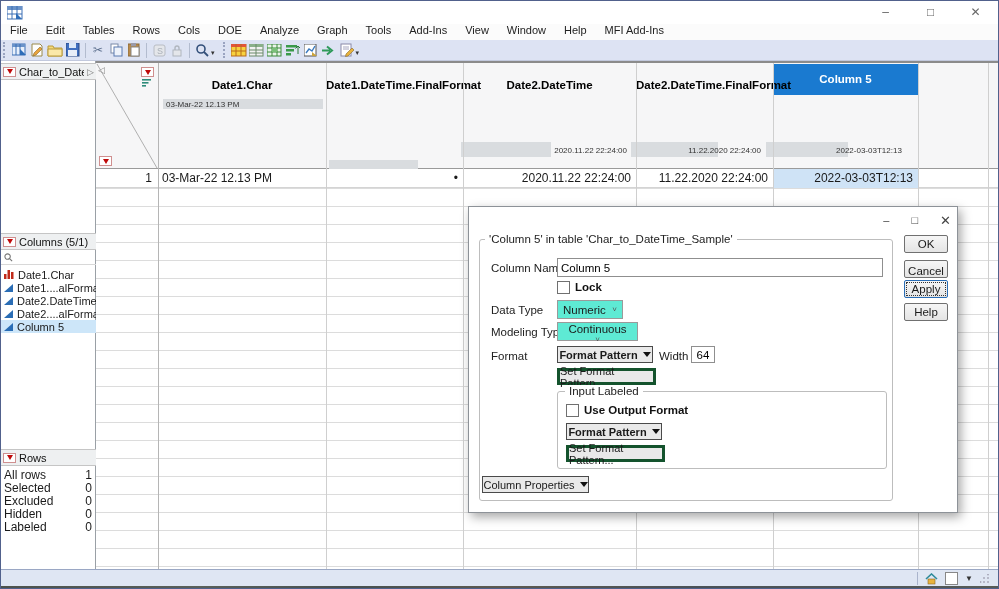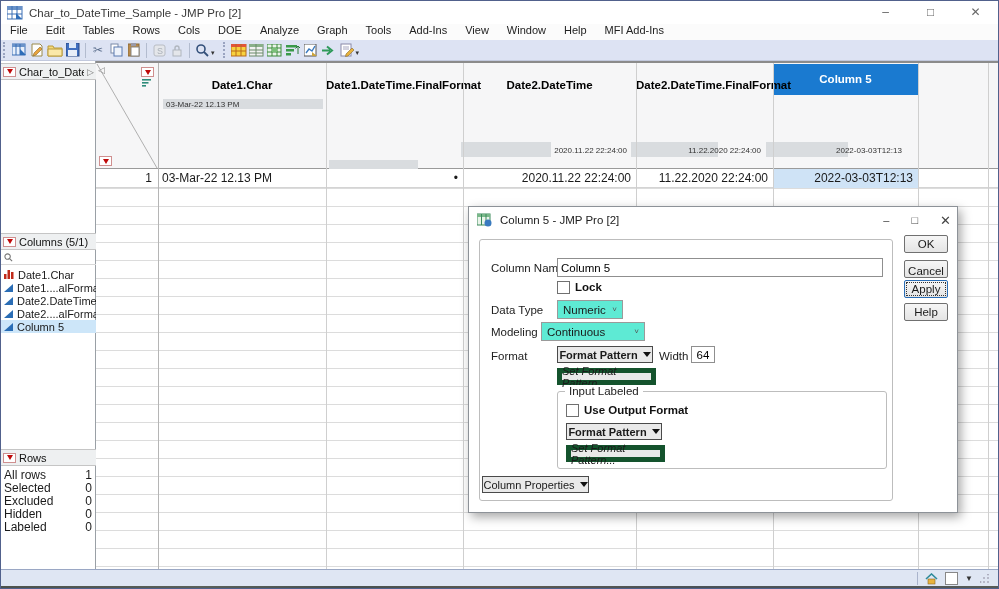--- a/index.html
+++ b/index.html
@@ -58,21 +58,21 @@
   .groupbox{position:absolute;border:1px solid #bdbdbd;border-radius:3px;}
   .gb-legend{position:absolute;background:#fff;padding:0 4px;font-size:11.5px;color:#222;white-space:nowrap;}
   .dlabel{position:absolute;font-size:11.5px;color:#222;white-space:nowrap;}
   .dinput{position:absolute;border:1px solid #8f8f8f;background:#fff;font-family:"Liberation Sans",sans-serif;font-size:11.5px;padding:1px 3px;}
   .combo{position:absolute;height:19px;background:#5eead4;border:1px solid #9a9a9a;display:flex;align-items:center;
     justify-content:space-between;padding:0 5px;font-size:11.5px;}
   .combo .chev{font-size:8px;color:#555;}
   .ddbtn{position:absolute;height:17px;background:#e9e9e9;border:1px solid #4a4a4a;display:flex;align-items:center;
     justify-content:center;gap:5px;font-size:11px;font-weight:bold;}
   .ddbtn i{width:0;height:0;border-left:4px solid transparent;border-right:4px solid transparent;border-top:5px solid #111;}
-  .pushbtn{position:absolute;height:17px;background:#e9e9e9;border:5px solid #14532d;display:flex;align-items:center;justify-content:center;font-size:11px;font-style:italic;}
+  .pushbtn{position:absolute;height:17px;background:#e9e9e9;border:3px solid #14532d;display:flex;align-items:center;justify-content:center;font-size:11px;}
   .patfield{position:absolute;height:17px;border:1px solid #bbb;background:#fff;font-size:9.5px;display:flex;align-items:center;padding:0 3px;white-space:nowrap;}
   .sidebtn{position:absolute;left:435px;width:44px;height:18px;background:linear-gradient(#f6f6f6,#e4e4e4);
     border:1px solid #707070;border-radius:2px;display:flex;align-items:center;justify-content:center;font-size:11.5px;}
   .sidebtn.focus{outline:1px dotted #333;outline-offset:-3px;border-color:#2a6db5;}
   .checkbox{position:absolute;width:13px;height:13px;background:#fff;border:1px solid #707070;}
   .cb-label{position:absolute;font-size:11.5px;font-weight:bold;color:#111;white-space:nowrap;}
   
   .statusbar{position:absolute;left:0;top:568px;right:0;height:17px;background:#dfe6f3;border-top:1px solid #9aa7c4;}
   .sb-icons{position:absolute;right:8px;top:0;height:17px;display:flex;align-items:center;gap:7px;}
   .sliver{position:absolute;left:0;top:585px;right:0;height:4px;
@@ -85,21 +85,20 @@
 
   <div class="titlebar">
     <svg class="app-icon" viewBox="0 0 16 14">
       <rect x="0" y="0" width="15" height="13" fill="#fff" stroke="#3a6fb5"></rect>
       <rect x="0" y="0" width="15" height="4" fill="#6b93c9"></rect>
       <line x1="5" y1="0" x2="5" y2="13" stroke="#3a6fb5"></line>
       <line x1="10" y1="0" x2="10" y2="13" stroke="#3a6fb5"></line>
       <line x1="0" y1="8" x2="15" y2="8" stroke="#3a6fb5"></line>
       <path d="M9 7 l6 6 h-6 z" fill="#2e6db8"></path>
     </svg>
-    <span>Char_to_DateTime_Sample - JMP Pro [2]</span>
     <div class="win-controls">
       <span>–</span>
       <span>□</span>
       <span>✕</span>
     </div>
   </div>
 
   <div class="menubar">
     <span>File</span>
     <span>Edit</span>
@@ -384,52 +383,43 @@
       <div class="vline" style="left:230px;"></div>
       <div class="vline" style="left:367px;"></div>
       <div class="vline" style="left:540px;"></div>
       <div class="vline" style="left:677px;"></div>
       <div class="vline" style="left:822px;"></div>
       <div class="vline" style="left:892px;"></div>
     </div>
   </div>
 
   <div class="dialog">
-    <div class="dlg-title">
-      <svg width="16" height="14" viewBox="0 0 16 14" style="margin-right:7px;">
-          <rect x="0" y="1" width="13" height="11" fill="#eaf4ea" stroke="#3a8a5a"></rect>
-          <rect x="0" y="1" width="13" height="3" fill="#7ab88a"></rect>
-          <line x1="4.5" y1="1" x2="4.5" y2="12" stroke="#3a8a5a"></line>
-          <line x1="9" y1="1" x2="9" y2="12" stroke="#3a8a5a"></line>
-          <circle cx="11" cy="10" r="3.5" fill="#3a7ac0"></circle>
-        </svg>
-      <span>Column 5 - JMP Pro [2]</span>
-    </div>
     <div class="dlg-controls">
       <span>–</span>
       <span>□</span>
       <span style="font-size:13px;">✕</span>
     </div>
 
     <div class="groupbox" style="left:10px;top:32px;width:414px;height:262px;"></div>
+    <span class="gb-legend" style="left:16px;top:26px;">'Column 5' in table 'Char_to_DateTime_Sample'</span>
 
     <span class="dlabel" style="left:22px;top:55px;">Column Name</span>
     <input class="dinput" style="left: 88px; top: 51px; width: 326px; height: 19px;" value="Column 5">
 
     <span class="checkbox" style="left:88px;top:74px;"></span>
     <span class="cb-label" style="left:106px;top:74px;">Lock</span>
 
     <span class="dlabel" style="left:22px;top:97px;">Data Type</span>
     <div class="combo" style="left:88px;top:93px;width:66px;">
       <span>Numeric</span>
         <span class="chev">˅</span>
     </div>
 
     <span class="dlabel" style="left:22px;top:119px;">Modeling Type</span>
-    <div class="combo" style="left:72px;top:115px;width:104px;">
+    <div class="combo" style="left:88px;top:115px;width:81px;flex-direction:column;">
       <span>Continuous</span>
         <span class="chev">˅</span>
     </div>
 
     <span class="dlabel" style="left:22px;top:143px;">Format</span>
     <div class="ddbtn" style="left:88px;top:139px;width:96px;">
       <span>Format Pattern</span>
         <i></i>
     </div>
     <span class="dlabel" style="left:190px;top:143px;">Width</span>

